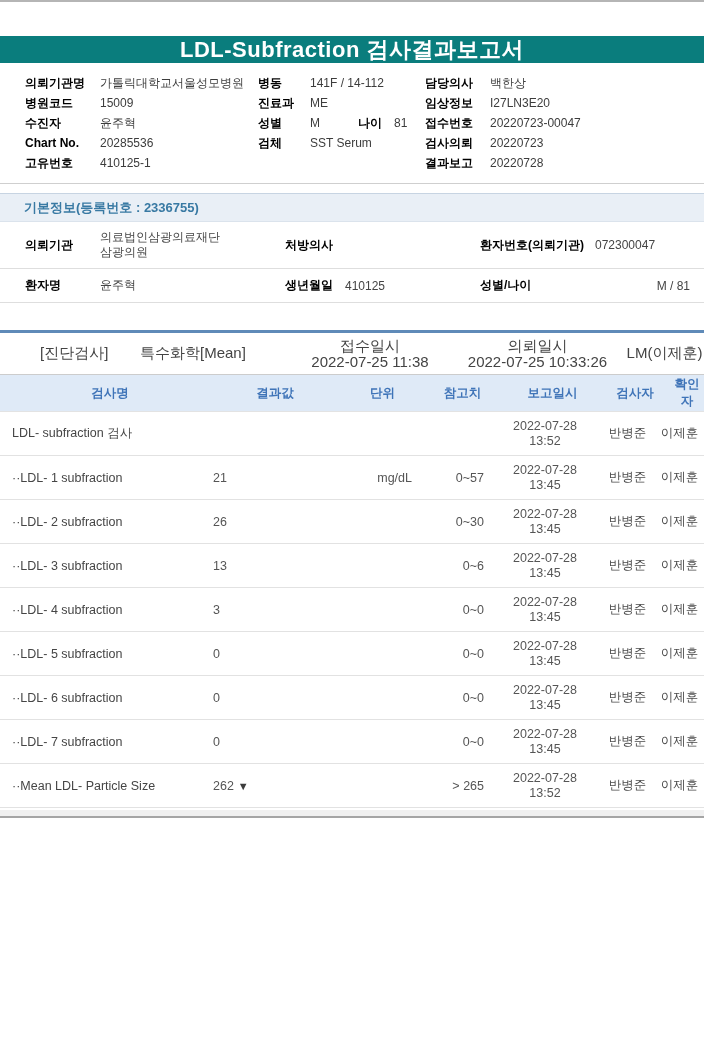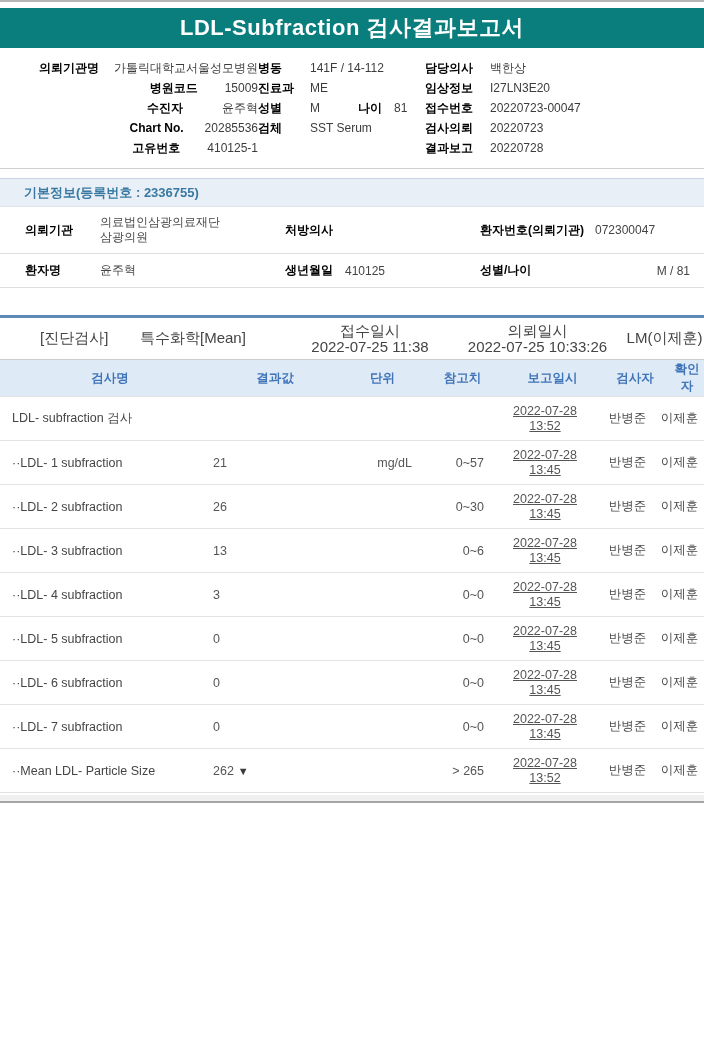--- a/index.html
+++ b/index.html
@@ -8,33 +8,33 @@
     background:#ffffff;
     font-family:"Liberation Sans","DejaVu Sans",sans-serif;
     color:#333;
     font-size:12px;
     position:relative;
   }
   .top-strip { height:6px; border-top:2px solid #b5b5b5; background:#fff; }
 
   
   .title-bar {
-    height:40px; background:#0a7d7d;
-    display:flex; align-items:center; justify-content:center;
+    height:27px; background:#0a7d7d;
+    display:flex; align-items:center; justify-content:center;margin-top:28px;
   }
   .title-bar h1 {
     margin:0; color:#ffffff; font-size:22px; font-weight:bold; letter-spacing:0.5px;
   }
 
   
   .patient-header {
     display:flex; padding:10px 0 6px 25px;
   }
   .ph-col { display:flex; flex-direction:column; }
-  .ph-col1 { width:233px;align-items:flex-end; }
+  .ph-col1 { width:233px; }
   .ph-col2 { width:167px; }
   .ph-col3 { flex:1; }
   .ph-row { display:flex; height:20px; align-items:center; }
   .ph-label { font-weight:bold; color:#000; }
   .ph-value { color:#3c3c3c; }
   .c1l { width:75px; }
   .c2l { width:52px; }
   .c3l { width:65px; }
   .age-label { font-weight:bold; color:#000; margin-left:38px; margin-right:12px; }
 
@@ -92,21 +92,21 @@
   .col-result { width:125px; }
   .col-unit { width:90px; }
   .col-ref { width:70px; }
   .col-date { width:110px; }
   .col-tester { width:55px; }
   .col-verifier { width:49px; }
   td.cell-name { text-align:left; padding-left:12px; color:#454545; }
   td.cell-result { text-align:left; padding-left:8px; }
   td.cell-unit { text-align:right; padding-right:8px; }
   td.cell-ref { text-align:right; padding-right:6px; }
-  td.cell-date { text-align:center; line-height:15px;text-decoration:underline; }
+  td.cell-date { text-align:center; line-height:15px; }
   td.cell-tester, td.cell-verifier { text-align:center; color:#4a4a4a; }
   .flag { color:#3c3c3c; font-size:11px; margin-left:4px; }
 
   .bottom-strip {
     margin-top:2px; height:6px; background:#f0f0f0;
     border-bottom:2px solid #a5a5a5;
   }
 </style>
 </head>
 <body>

